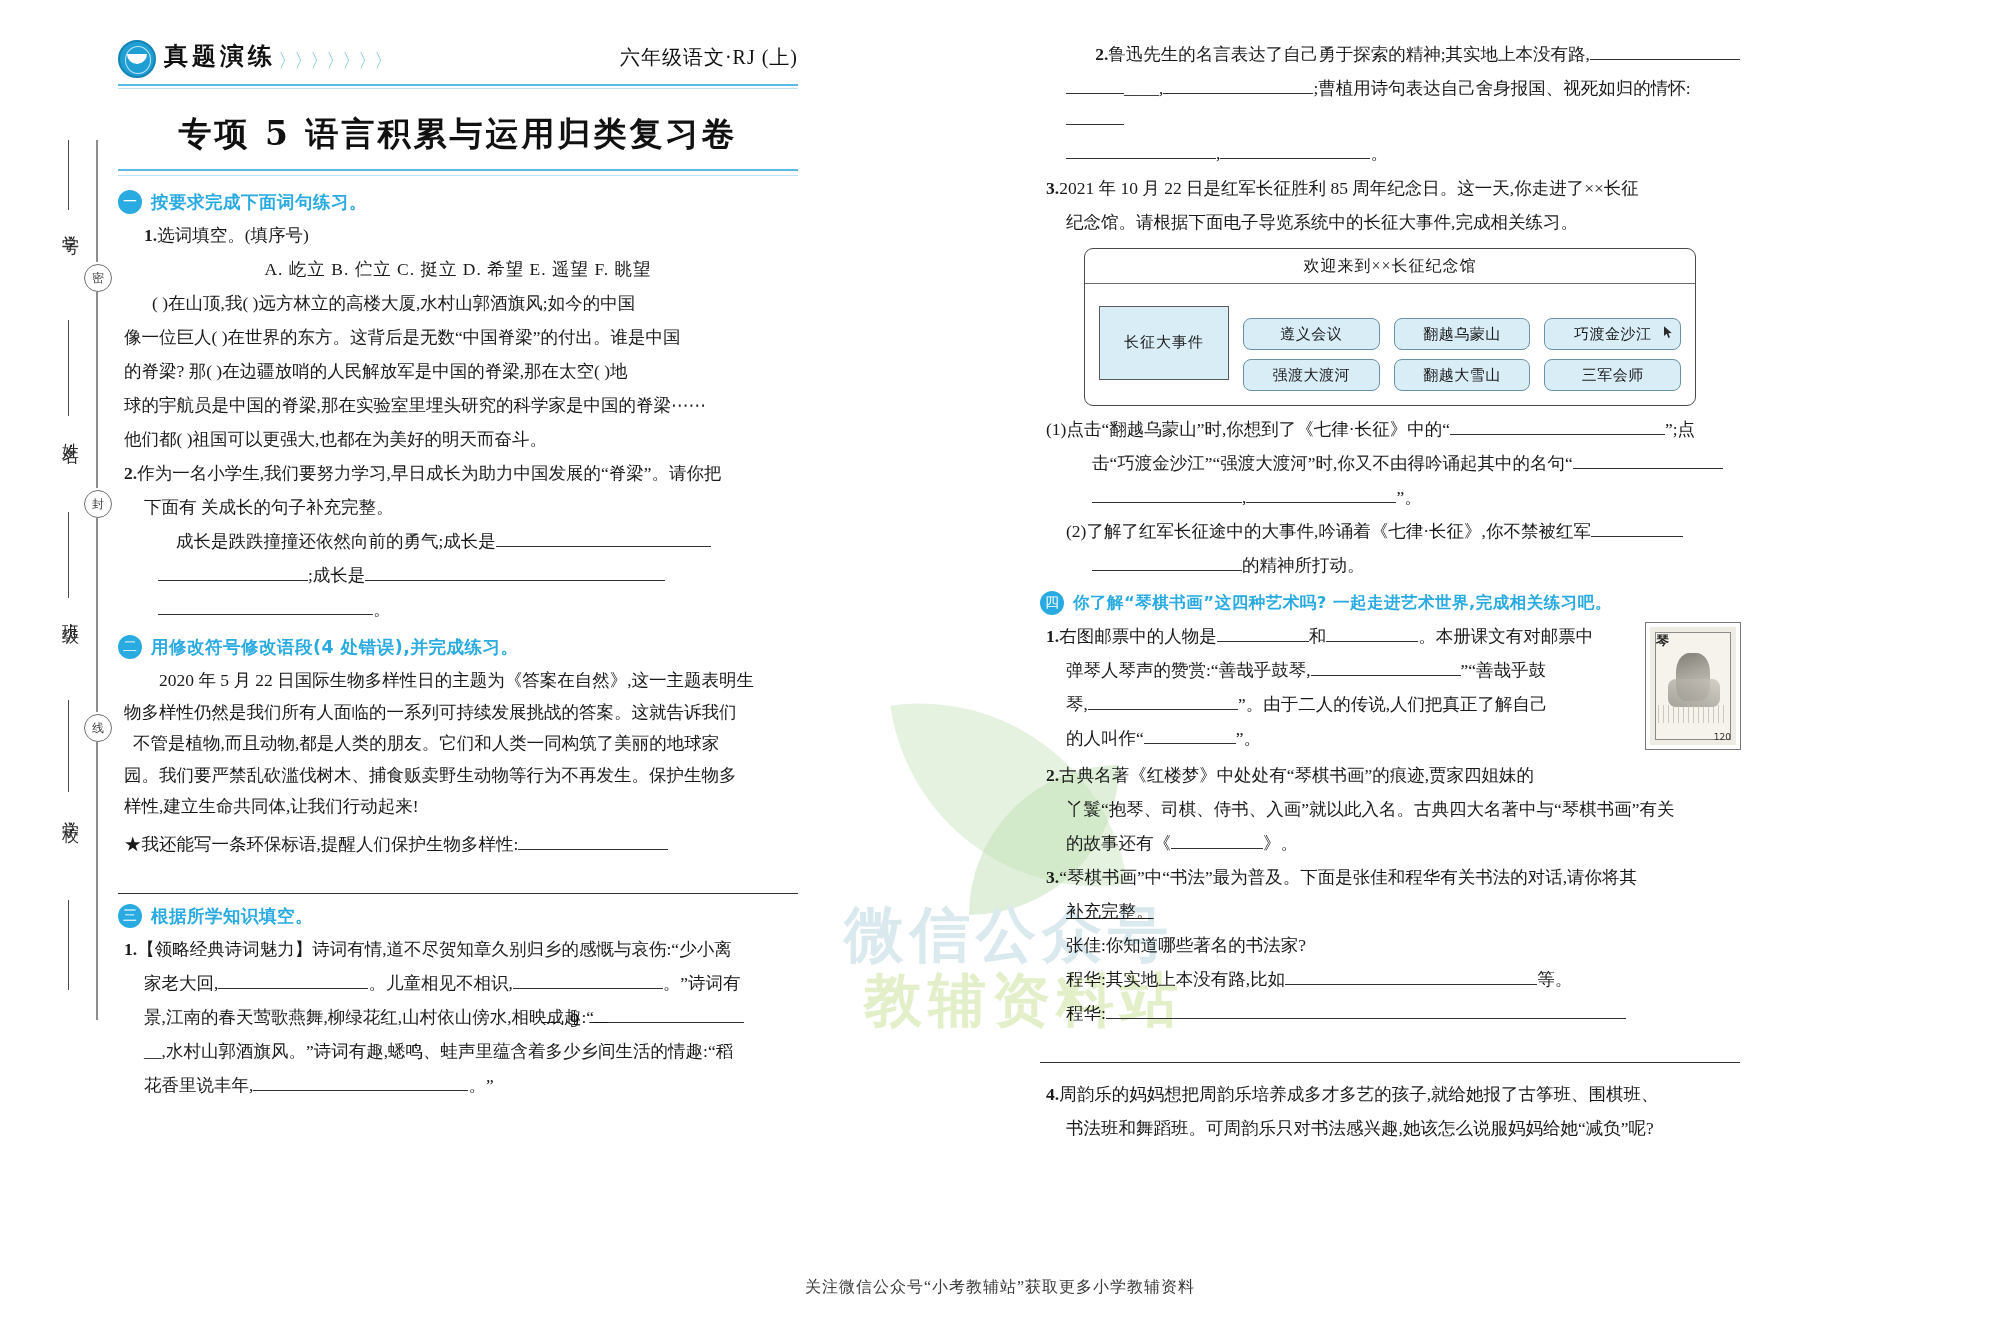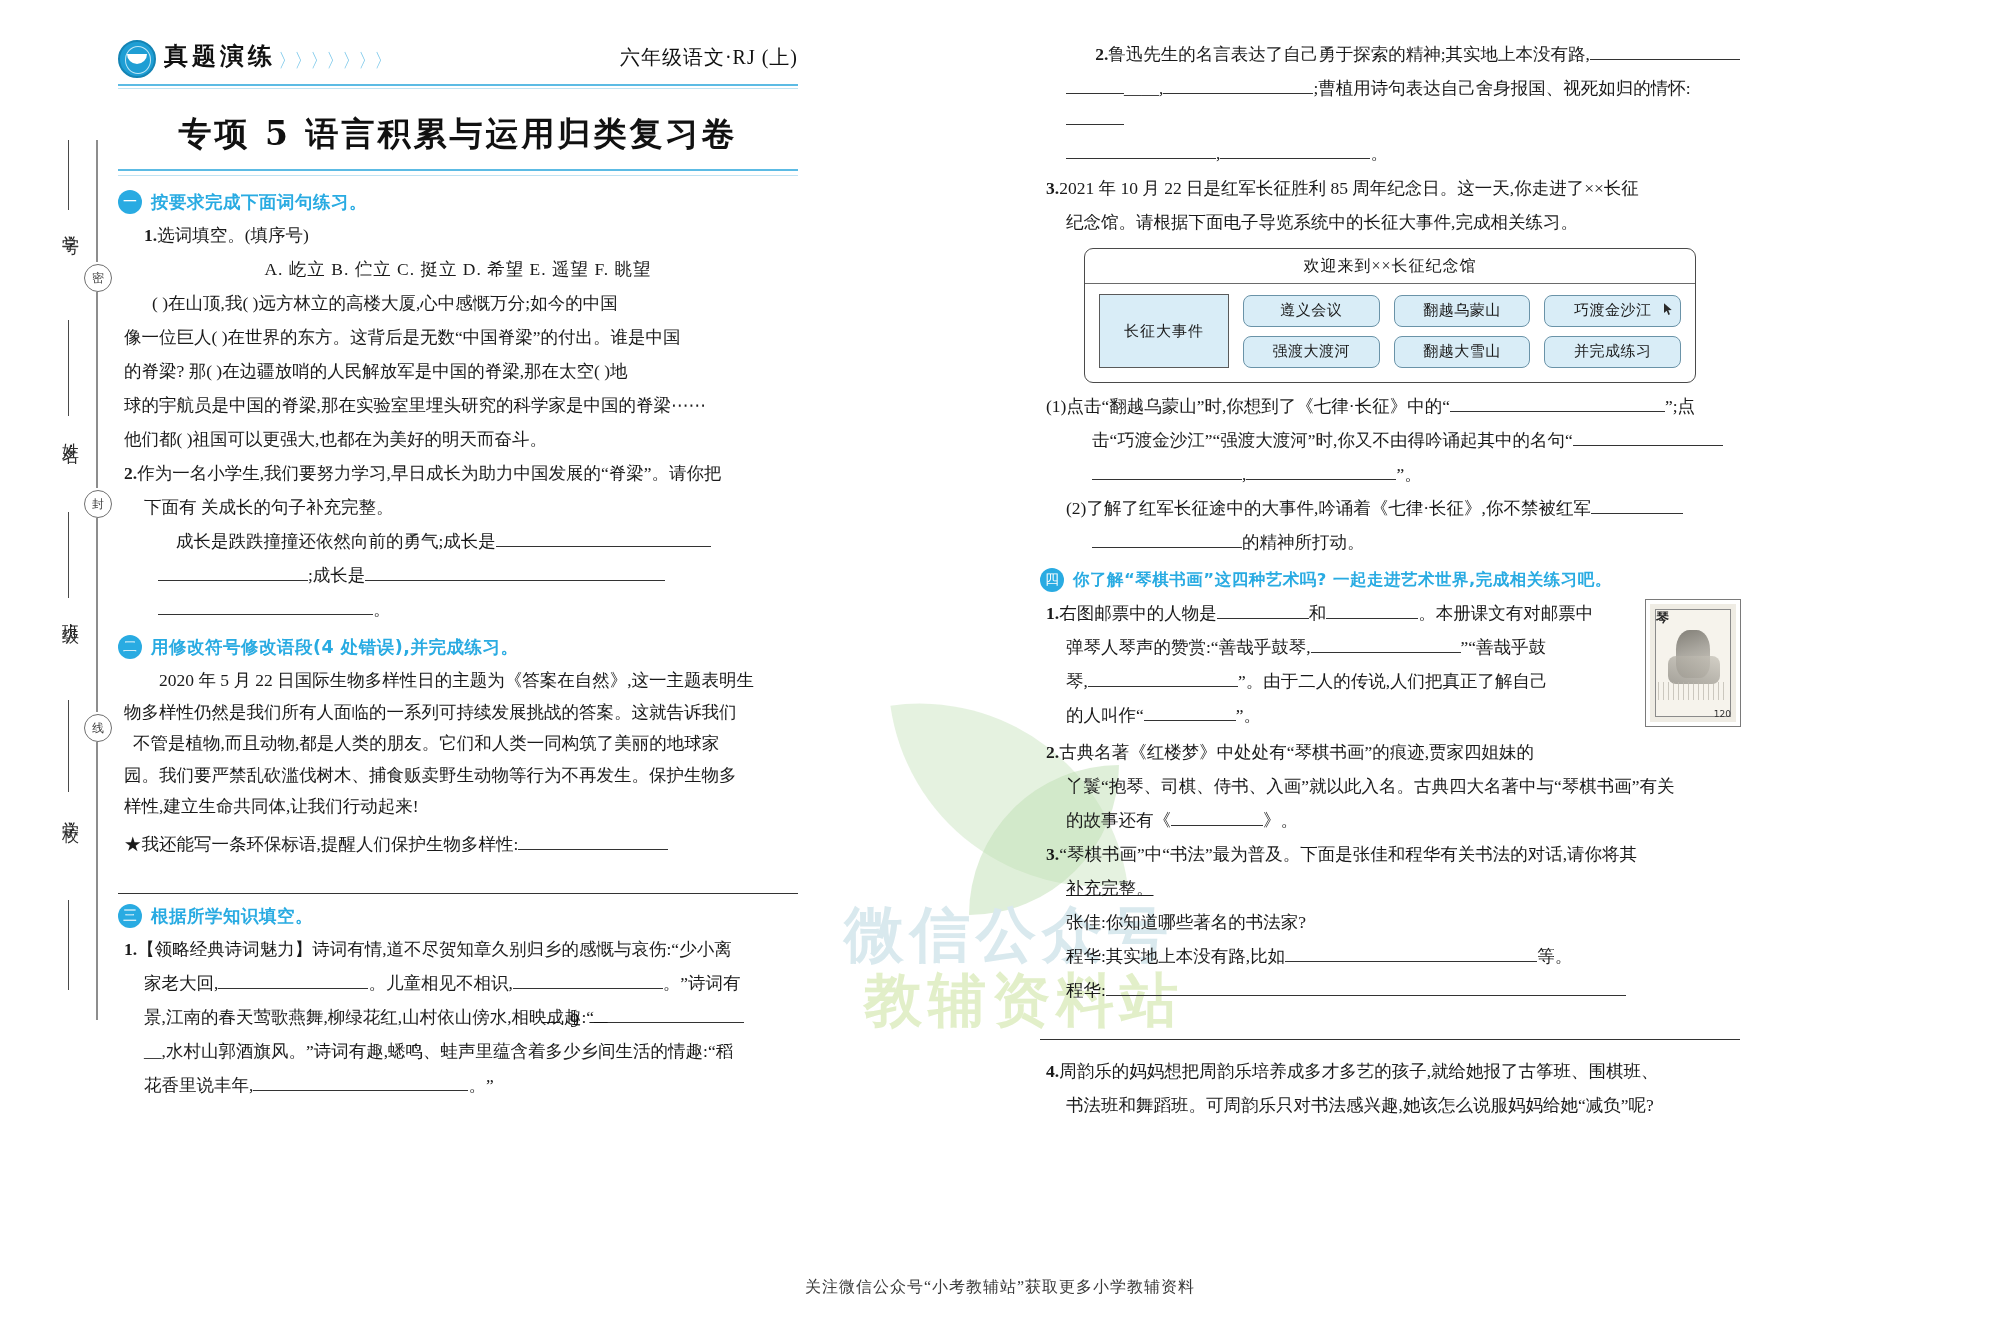--- a/index.html
+++ b/index.html
@@ -128,21 +128,21 @@
   }
   .museum-hd{
     text-align:center;font-size:16px;padding:7px 0 6px 0;border-bottom:1.2px solid #6a6a6a;
     letter-spacing:1px;
   }
   .museum-body{display:flex;align-items:center;padding:10px 14px 2px 14px;gap:14px;}
   .mbox-main{
     border:1.4px solid #5a5a5a;background:#d9edf7;width:128px;height:72px;
     display:flex;align-items:center;justify-content:center;font-size:15px;letter-spacing:1px;flex:0 0 auto;
   }
-  .mgrid{display:grid;grid-template-columns:repeat(3,1fr);gap:9px 14px;flex:1 1 auto;}
+  .mgrid{display:grid;grid-template-columns:repeat(3,1fr);gap:9px 14px;flex:1 1 auto;margin-top:24px;}
   .mbox{
     border:1.3px solid #6a93a8;background:#d9edf7;border-radius:8px;
     height:30px;display:flex;align-items:center;justify-content:center;font-size:15px;letter-spacing:.5px;
   }
   .mbox.withicon{position:relative;}
   .mbox .cursor{
     position:absolute;right:7px;top:7px;width:9px;height:13px;
   }
 
   
@@ -230,21 +230,21 @@
 
     <div class="sec">
       <div class="sec-num">一</div>
       <div class="sec-txt">按要求完成下面词句练习。</div>
     </div>
 
     <div class="q" style="padding-left:26px;">
       <span class="q-num">1.</span><span>选词填空。(填序号)</span>
     </div>
     <div class="center-opts">A. 屹立   B. 伫立   C. 挺立   D. 希望   E. 遥望   F. 眺望</div>
-    <div class="q" style="padding-left:34px;">(      )在山顶,我(      )远方林立的高楼大厦,心中感慨万分;如今的中国</div>
+    <div class="q" style="padding-left:34px;">(      )在山顶,我(      )远方林立的高楼大厦,水村山郭酒旗风;如今的中国</div>
     <div class="q" style="padding-left:6px;">像一位巨人(      )在世界的东方。这背后是无数“中国脊梁”的付出。谁是中国</div>
     <div class="q" style="padding-left:6px;">的脊梁? 那(      )在边疆放哨的人民解放军是中国的脊梁,那在太空(      )地</div>
     <div class="q" style="padding-left:6px;">球的宇航员是中国的脊梁,那在实验室里埋头研究的科学家是中国的脊梁⋯⋯</div>
     <div class="q" style="padding-left:6px;">他们都(      )祖国可以更强大,也都在为美好的明天而奋斗。</div>
 
     <div class="q" style="padding-left:26px;text-indent:-20px;">
       <span class="q-num">2.</span><span>作为一名小学生,我们要努力学习,早日成长为助力中国发展的“脊梁”。请你把</span>
     </div>
     <div class="q" style="padding-left:26px;">下面有 关成长的句子补充完整。</div>
     <div class="q" style="padding-left:58px;">
@@ -317,21 +317,21 @@
           <div class="mbox">遵义会议</div>
           <div class="mbox">翻越乌蒙山</div>
           <div class="mbox withicon">
             <span>巧渡金沙江</span>
             <svg class="cursor" viewBox="0 0 10 14">
               <path d="M0 0 L0 11 L3 8.4 L4.9 13 L6.6 12.2 L4.8 7.8 L8.6 7.6 Z" fill="#2b2b2b"></path>
             </svg>
           </div>
           <div class="mbox">强渡大渡河</div>
           <div class="mbox">翻越大雪山</div>
-          <div class="mbox">并完成练习</div>
+          <div class="mbox">三军会师</div>
         </div>
       </div>
     </div>
 
     <div class="q" style="padding-left:26px;text-indent:-20px;">
       <span>(1)点击“翻越乌蒙山”时,你想到了《七律·长征》中的“</span><u class="blank bl-l"></u><span>”;点</span>
     </div>
     <div class="q" style="padding-left:52px;">
       <span>击“巧渡金沙江”“强渡大渡河”时,你又不由得吟诵起其中的名句“</span><u class="blank bl-m"></u>
     </div>

